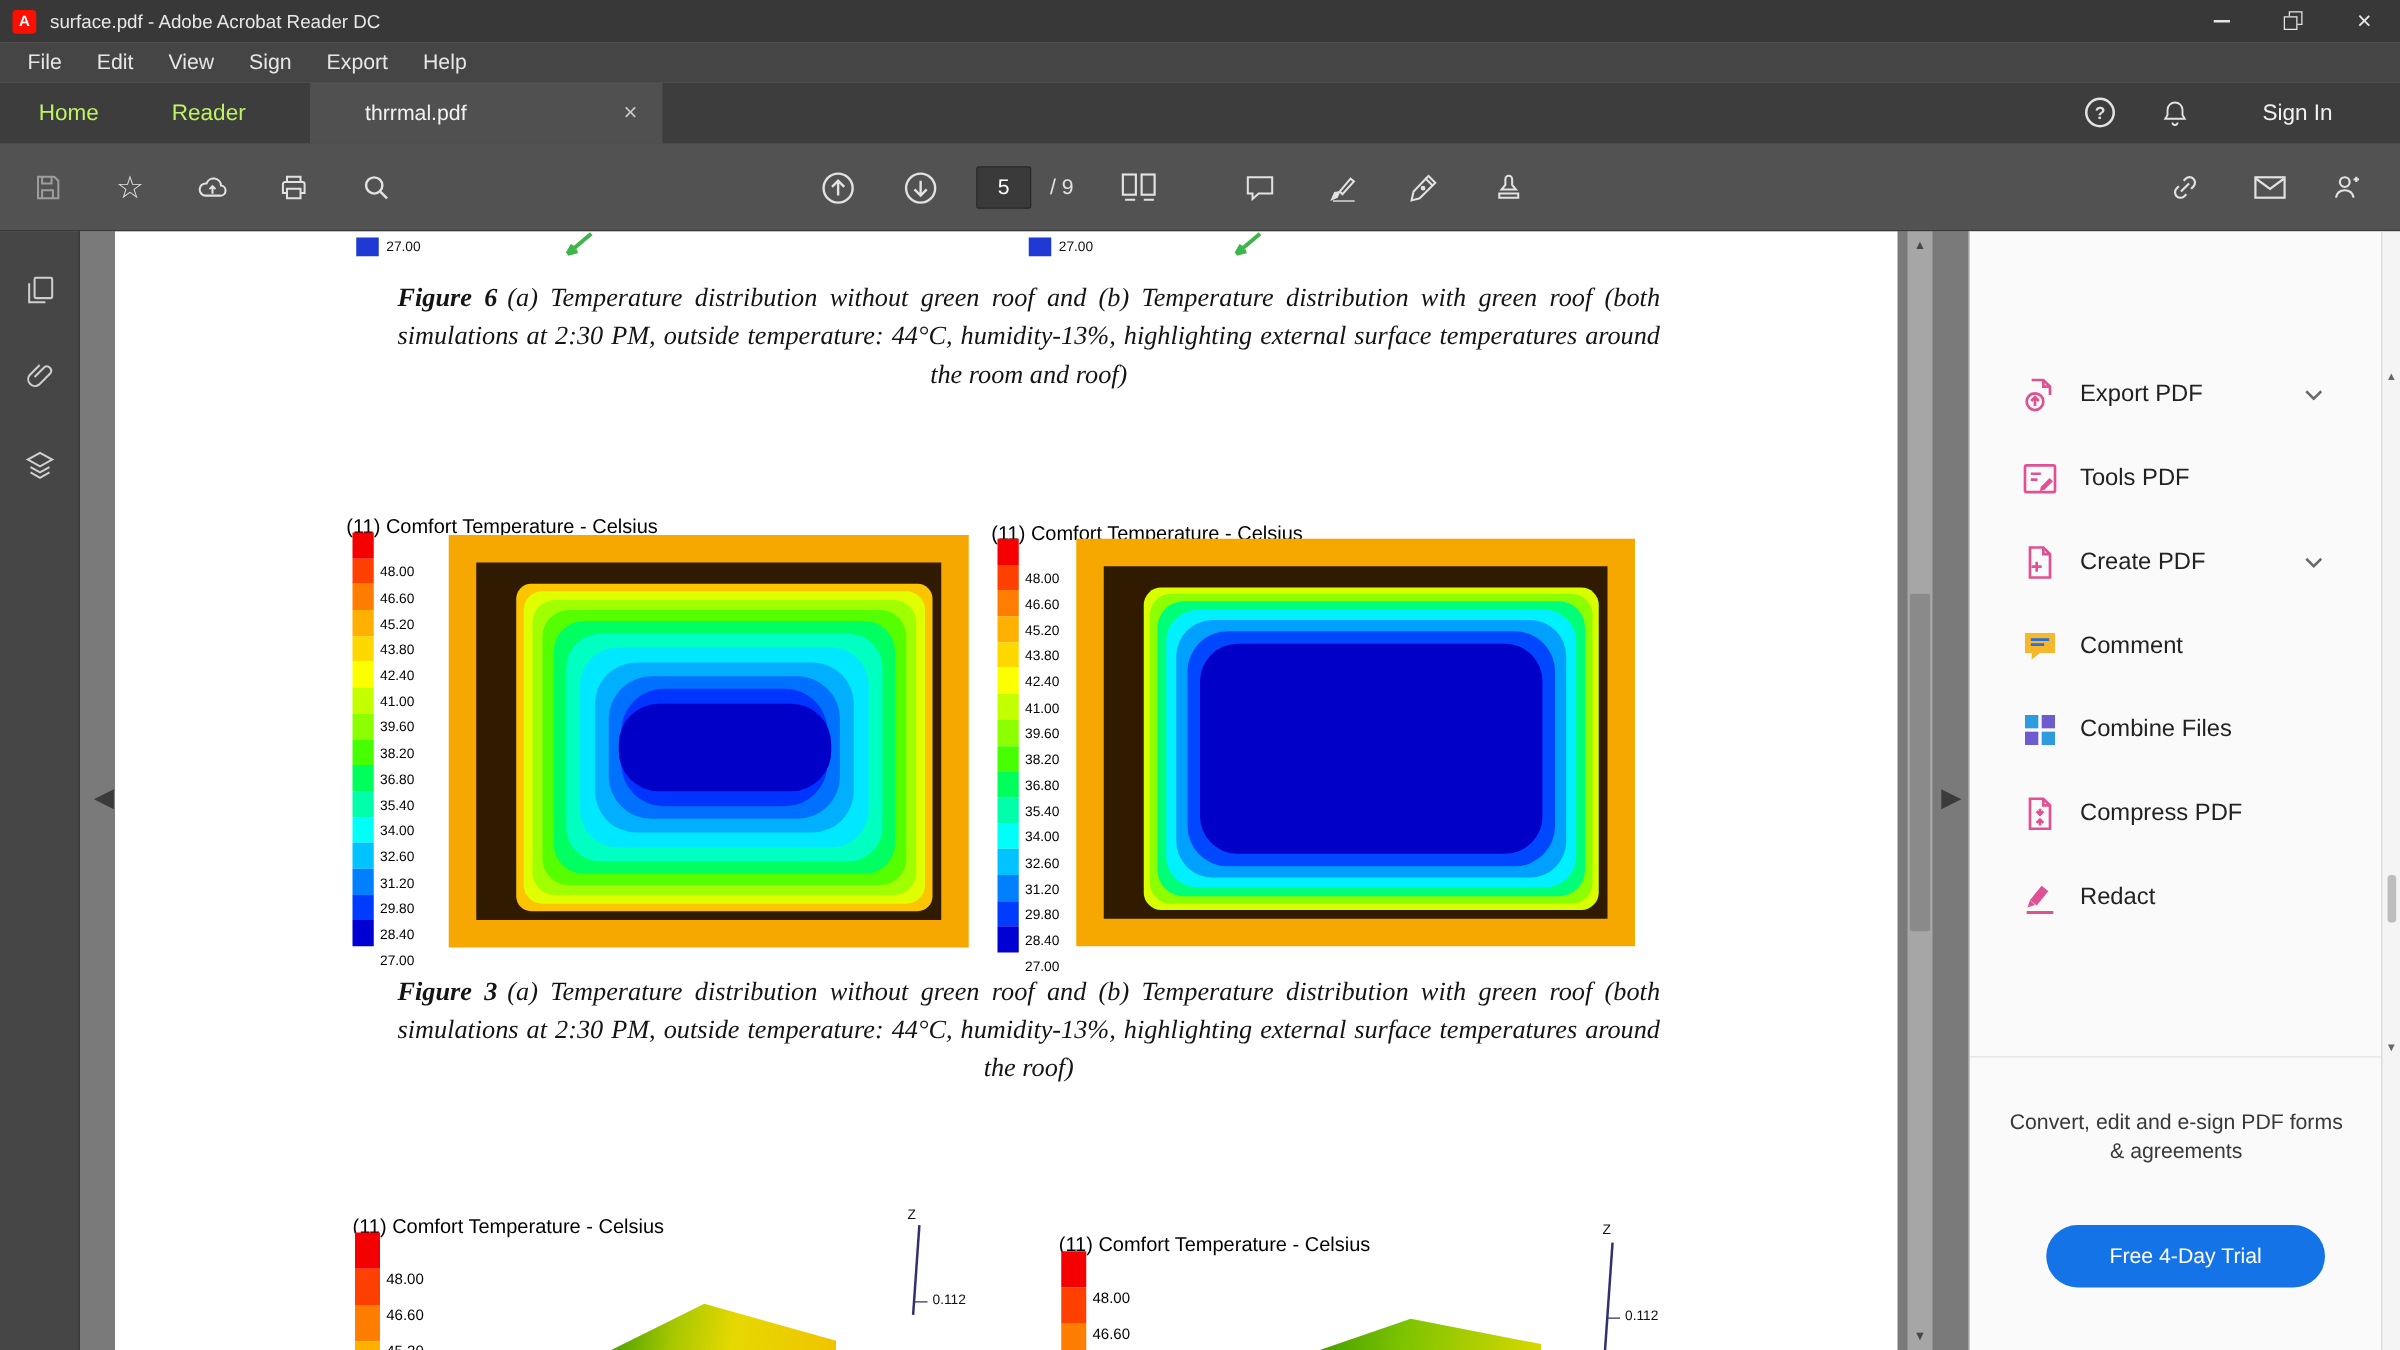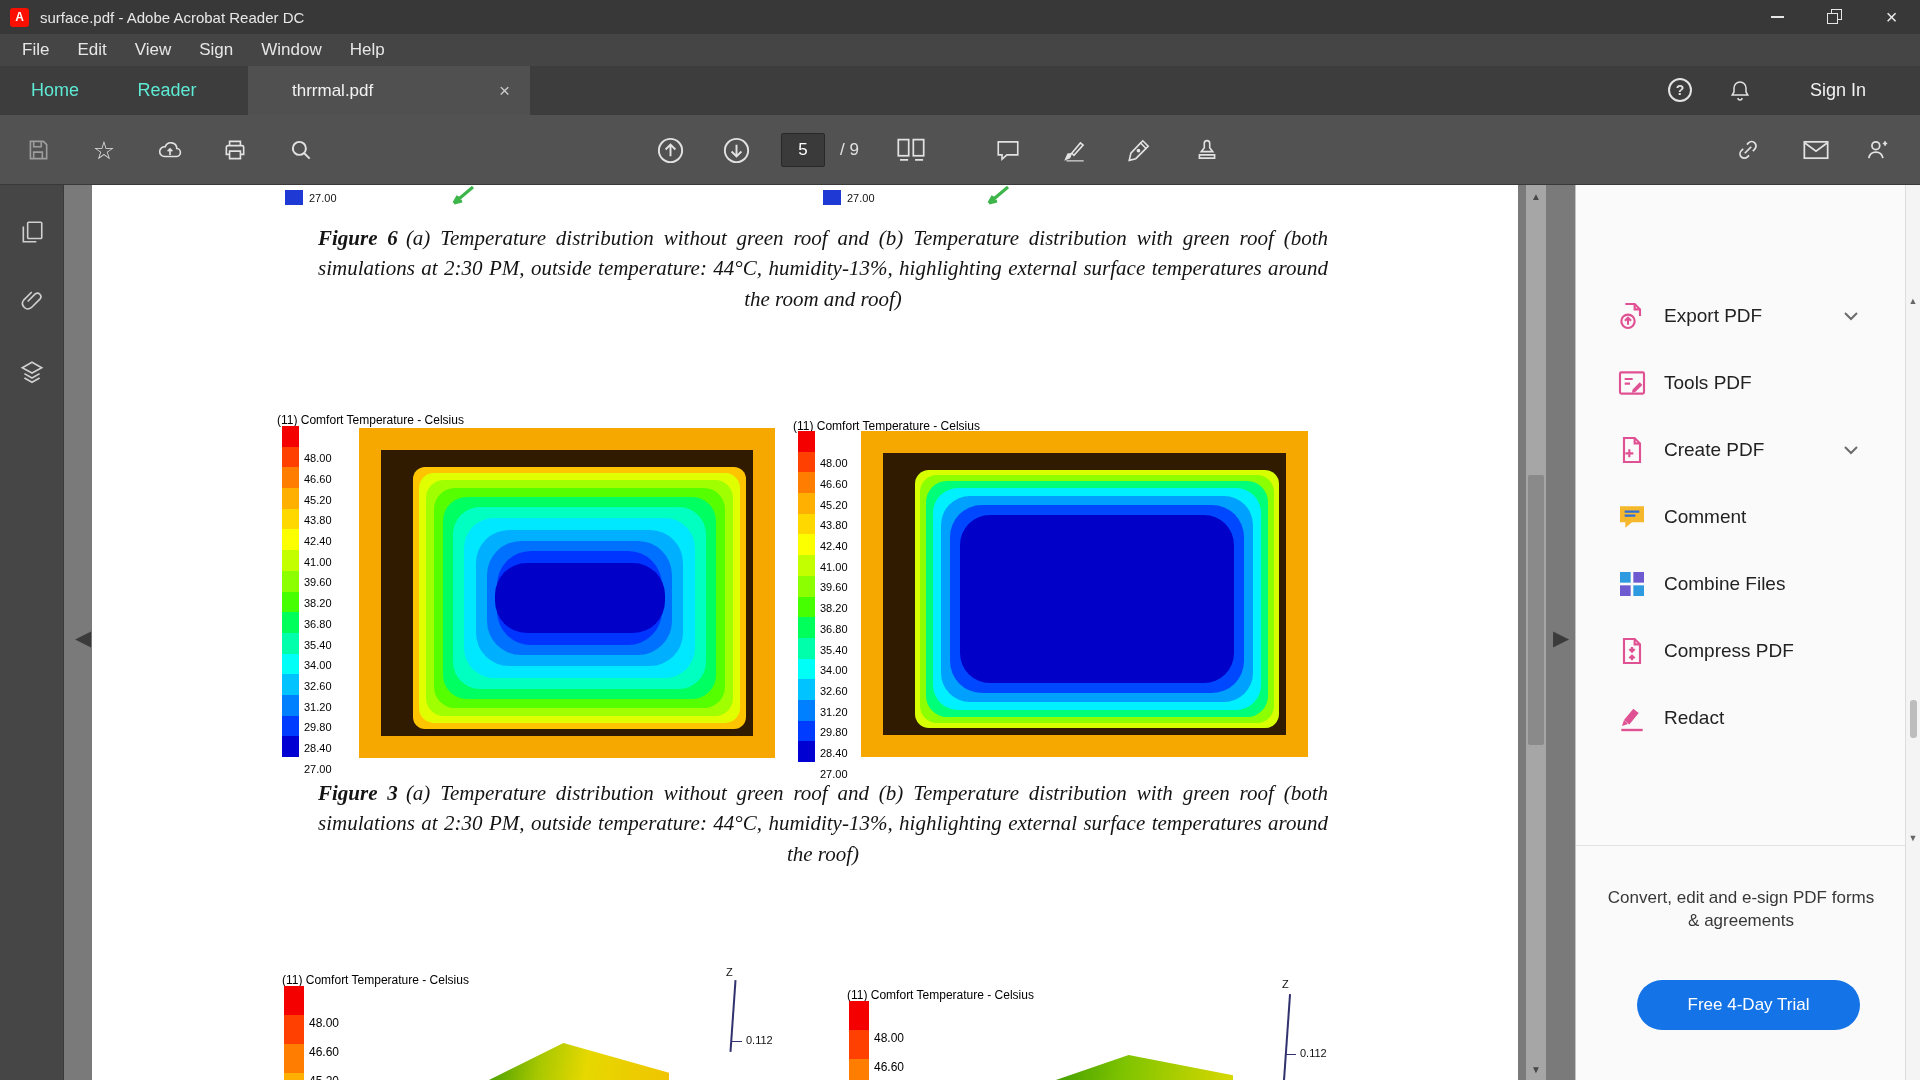--- a/index.html
+++ b/index.html
@@ -19,21 +19,21 @@
   .min-bar { width:13px; height:2px; background:#e6e6e6; display:block; }
   .restore { position:relative; width:16px; height:16px; display:block; }
   .restore .r-back { position:absolute; left:4px; top:0; width:11px; height:11px; border:1.5px solid #e6e6e6; }
   .restore .r-front { position:absolute; left:0; top:4px; width:11px; height:11px; border:1.5px solid #e6e6e6; background:#383838; }
 
   .menubar { position:absolute; left:0; top:34px; width:1920px; height:32px; background:#454545;
              display:flex; align-items:center; padding-left:8px; }
   .menu-item { color:#e6e6e6; font-size:17px; padding:0 14px; height:100%; display:flex; align-items:center; }
 
   .tabbar { position:absolute; left:0; top:66px; width:1920px; height:49px; background:#3d3d3d; display:flex; align-items:stretch; }
-  .tab { color:#5eead4; font-size:18px; display:flex; align-items:center; justify-content:center; }
+  .tab { color:#bef264; font-size:18px; display:flex; align-items:center; justify-content:center; }
   .tab-home { width:110px; }
   .tab-tools { width:114px; }
   .doc-tab { margin-left:24px; width:282px; background:#505050; color:#f2f2f2; font-size:17px;
              display:flex; align-items:center; padding:0 20px 0 44px; }
   .doc-tab .tab-close { margin-left:auto; color:#c9c9c9; font-size:19px; line-height:1; }
   .help-btn { width:24px; height:24px; border:2px solid #e2e2e2; border-radius:50%; color:#e2e2e2;
               font-size:14px; font-weight:bold; display:flex; align-items:center; justify-content:center;
               position:absolute; left:1668px; top:12px; }
   .bell-btn { position:absolute; left:1726px; top:11px; width:28px; height:28px; display:flex; align-items:center; justify-content:center; }
   .signin { position:absolute; left:1800px; top:0; height:49px; display:flex; align-items:center;
@@ -69,21 +69,21 @@
   
   .chip { position:absolute; display:flex; align-items:center; gap:6px; }
   .chip-sq { width:18px; height:15px; background:#1f39d4; }
   .chip-val { font-size:11px; color:#111; }
   .gArrow { position:absolute; }
 
   .caption { position:absolute; font-family:"Liberation Serif","DejaVu Serif",serif; font-style:italic;
              font-size:21px; line-height:1.45; color:#141414; text-align:justify; text-align-last:center; }
   .caption b { font-weight:bold; margin-right:8px; }
 
-  .stitle { position:absolute; font-size:12px; color:#000; white-space:nowrap; }
+  .stitle { position:absolute; font-size:16px; color:#000; white-space:nowrap; }
   .scale { position:absolute; }
   .scale-row { display:flex; align-items:center; height:20.7px; }
   .scale-row .swatch { width:17px; height:20.7px; flex:0 0 17px; }
   .scale-row .sval { font-size:11px; color:#000; margin-left:5px;margin-top:44px; }
   .scale-partial .scale-row { height:29px; }
   .scale-partial .scale-row .swatch { width:20px; height:29px; flex:0 0 20px; }
   .scale-partial .scale-row .sval { font-size:12px; }
 
   .map { position:absolute; background:#f7a800; }
   .map .depth { position:absolute; inset:22px; background:#311b00; }
@@ -141,21 +141,21 @@
       </div>
   </div>
 </div>
 
 <div class="menubar">
 
 <span class="menu-item">File</span>
     <span class="menu-item">Edit</span>
     <span class="menu-item">View</span>
     <span class="menu-item">Sign</span>
-    <span class="menu-item">Window</span>
+    <span class="menu-item">Export</span>
     <span class="menu-item">Help</span>
   </div>
 
 <div class="tabbar">
   <div class="tab tab-home">Home</div>
   <div class="tab tab-tools">Reader</div>
   <div class="doc-tab">
     <span>thrrmal.pdf</span>
     <span class="tab-close">×</span>
   </div>

